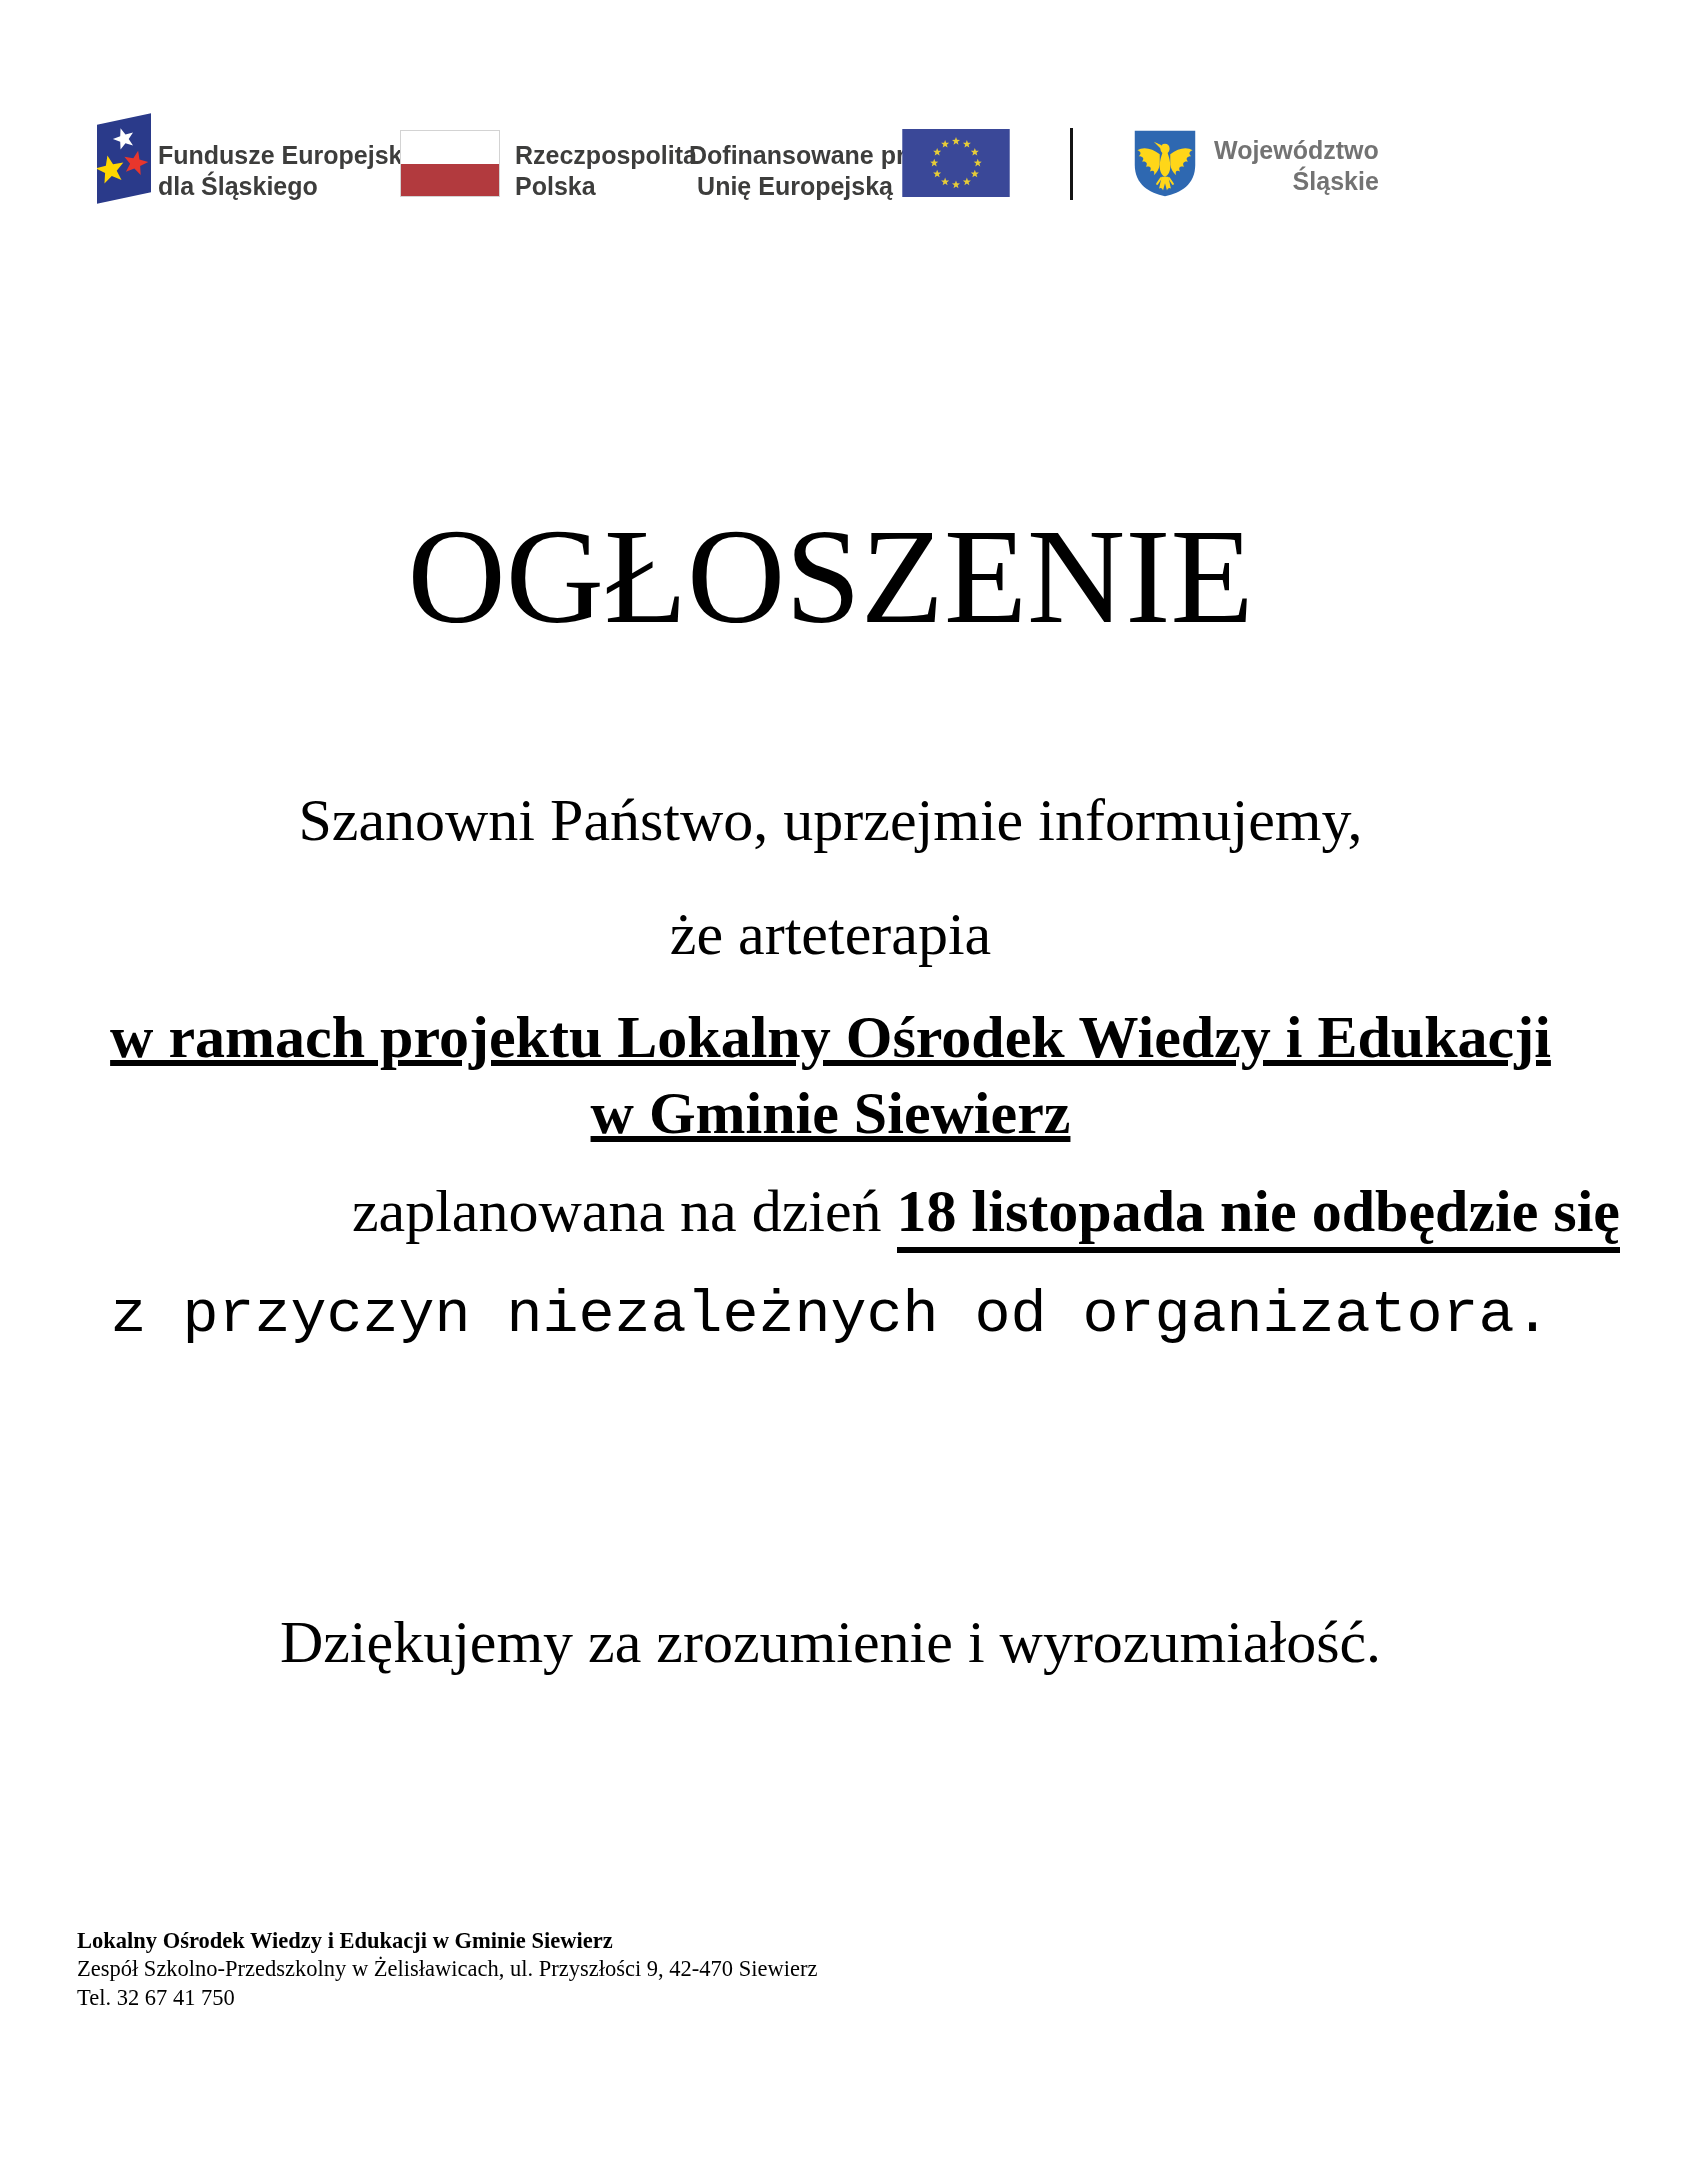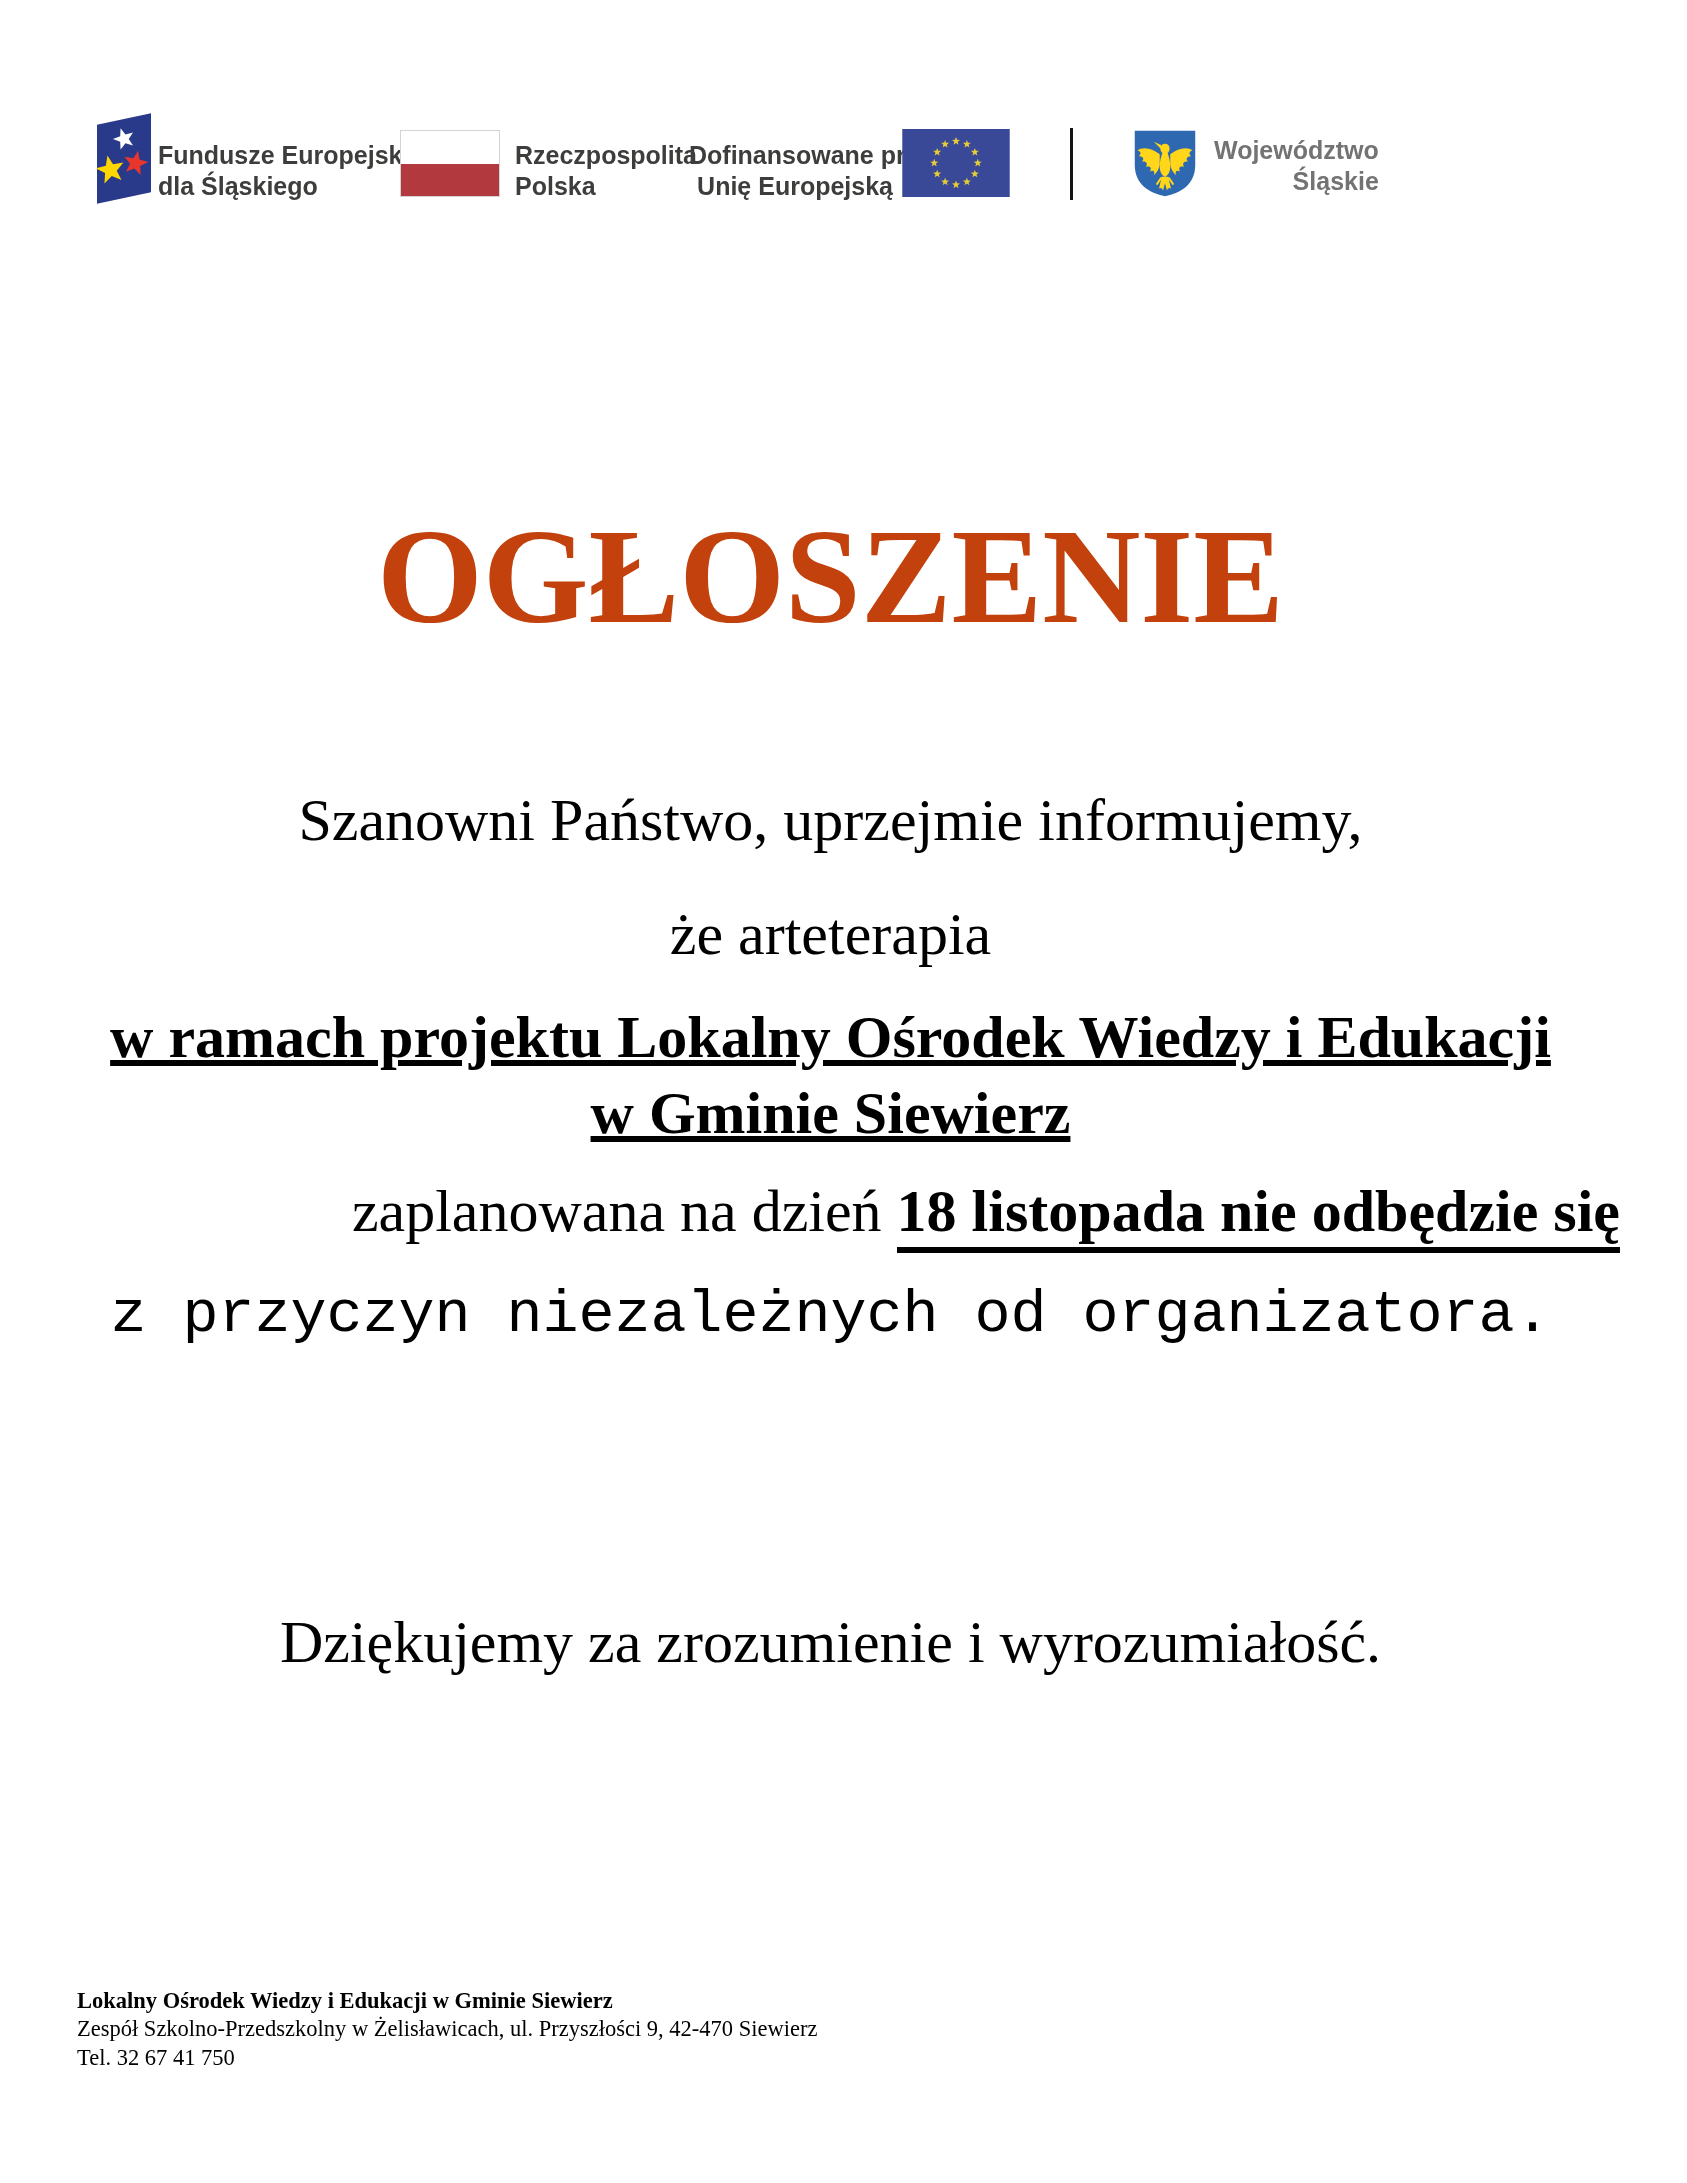--- a/index.html
+++ b/index.html
@@ -46,23 +46,23 @@
     width: 2.7px; height: 72px;
     background: #141414;
   }
 
   
   .title {
     position: absolute;
     left: 0; right: 27px; top: 417px;
     text-align: center;
     font-size: 136px;
-    font-weight: 700;
+    font-weight: 400;
     line-height: 1;
-    color: #c2410c;
+    color: #000000;
     letter-spacing: 0;
   }
 
   
   .bodyline {
     position: absolute;
     left: 41px; right: 68px;
     text-align: center;
     font-size: 60px;
     line-height: 1.27;
@@ -78,21 +78,21 @@
   .greeting { top: 722px; }
   .subject  { top: 836px; }
   .project  { top: 939px; font-weight: 700; text-decoration: underline; }
   .datecancel { top: 1113px; text-align: right; }
   .reason   { top: 1217px; font-family: Liberation Mono, monospace; }
   .thanks   { top: 1544px; }
 
   
   .footer {
     position: absolute;
-    left: 77px; top: 1987px;
+    left: 77px; top: 1927px;
     font-size: 22.5px;
     line-height: 1.26;
     white-space: nowrap;
   }
   .footer .org { font-weight: 700; }
   .footer span { display: block; }
 </style>
 </head>
 <body>
 

